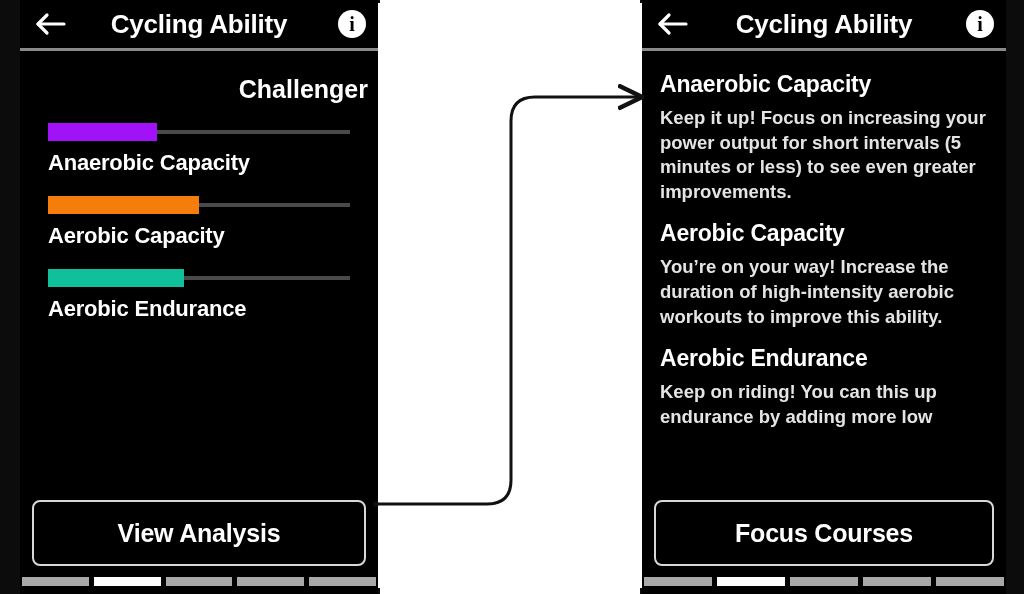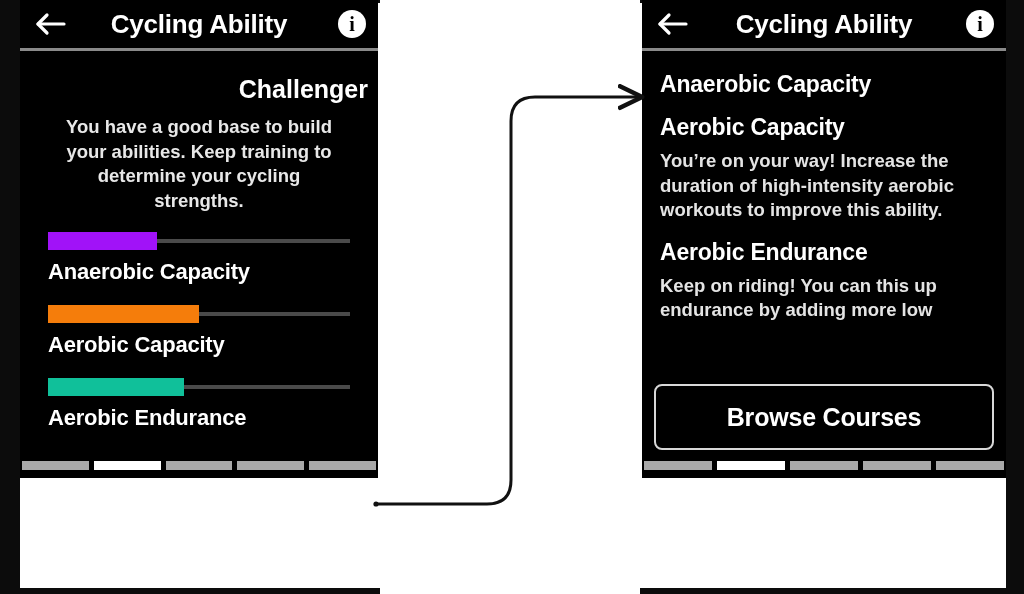--- a/index.html
+++ b/index.html
@@ -30,21 +30,21 @@
   .band-right  { right: 0;  top: 0; width: 18px;  height: 594px; }
   .band-top-l  { left: 0;   top: 0; width: 380px; height: 3px; }
   .band-top-r  { left: 640px; top: 0; width: 384px; height: 3px; }
   .band-bot-l  { left: 0;   bottom: 0; width: 380px; height: 6px; }
   .band-bot-r  { left: 640px; bottom: 0; width: 384px; height: 6px; }
 
   
   .screen {
     position: absolute;
     top: 0;
-    height: 478px;
+    height: 594px;
     background: #000000;
     overflow: hidden;
   }
   .screen-left  { left: 20px;  width: 358px; }
   .screen-right { left: 642px; width: 364px; }
 
   
   .header {
     position: relative;
     height: 48px;
@@ -230,21 +230,20 @@
           <path d="M12 3 L3 12 L12 21" stroke="#ffffff" stroke-width="3.2" stroke-linecap="round" stroke-linejoin="round" fill="none"></path>
         </svg>
       </div>
       <div class="header-title">Cycling Ability</div>
       <div class="info-icon">i</div>
     </div>
     <div class="header-rule"></div>
 
     <div class="body-left">
       <div class="level-title">Challenger</div>
-      <div class="level-desc">You have a good base to build your abilities. Keep training to determine your cycling strengths.</div>
 
       <div class="metrics">
 
         <div class="metric">
           <div class="bar-track">
             <div class="bar-fill" id="fill-0" style="width: 36%; background: rgb(161, 18, 248);"></div>
           </div>
           <div class="metric-label">Anaerobic Capacity</div>
         </div>
 
@@ -258,20 +257,23 @@
         <div class="metric">
           <div class="bar-track">
             <div class="bar-fill" id="fill-2" style="width: 45%; background: rgb(16, 192, 154);"></div>
           </div>
           <div class="metric-label">Aerobic Endurance</div>
         </div>
 
       </div>
     </div>
 
+    <div class="cta-wrap">
+      <div class="cta-button">View Analysis</div>
+    </div>
 
     <div class="page-dots" id="dots-left">
         <div class="dot"></div>
         <div class="dot active"></div>
         <div class="dot"></div>
         <div class="dot"></div>
         <div class="dot"></div>
       </div>
   </div>
 
@@ -285,31 +287,32 @@
         </svg>
       </div>
       <div class="header-title">Cycling Ability</div>
       <div class="info-icon">i</div>
     </div>
     <div class="header-rule"></div>
 
     <div class="body-right">
 
       <div class="section-head first">Anaerobic Capacity</div>
+      <div class="section-body">Keep it up! Focus on increasing your power output for short intervals (5 minutes or less) to see even greater improvements.</div>
 
       <div class="section-head">Aerobic Capacity</div>
       <div class="section-body">You’re on your way! Increase the duration of high-intensity aerobic workouts to improve this ability.</div>
 
       <div class="section-head">Aerobic Endurance</div>
       <div class="section-body">Keep on riding! You can this up endurance by adding more low</div>
 
     </div>
 
     <div class="cta-wrap">
-      <div class="cta-button">Browse Courses</div>
+      <div class="cta-button">Focus Courses</div>
     </div>
 
     <div class="page-dots" id="dots-right">
         <div class="dot"></div>
         <div class="dot active"></div>
         <div class="dot"></div>
         <div class="dot"></div>
         <div class="dot"></div>
       </div>
   </div>

